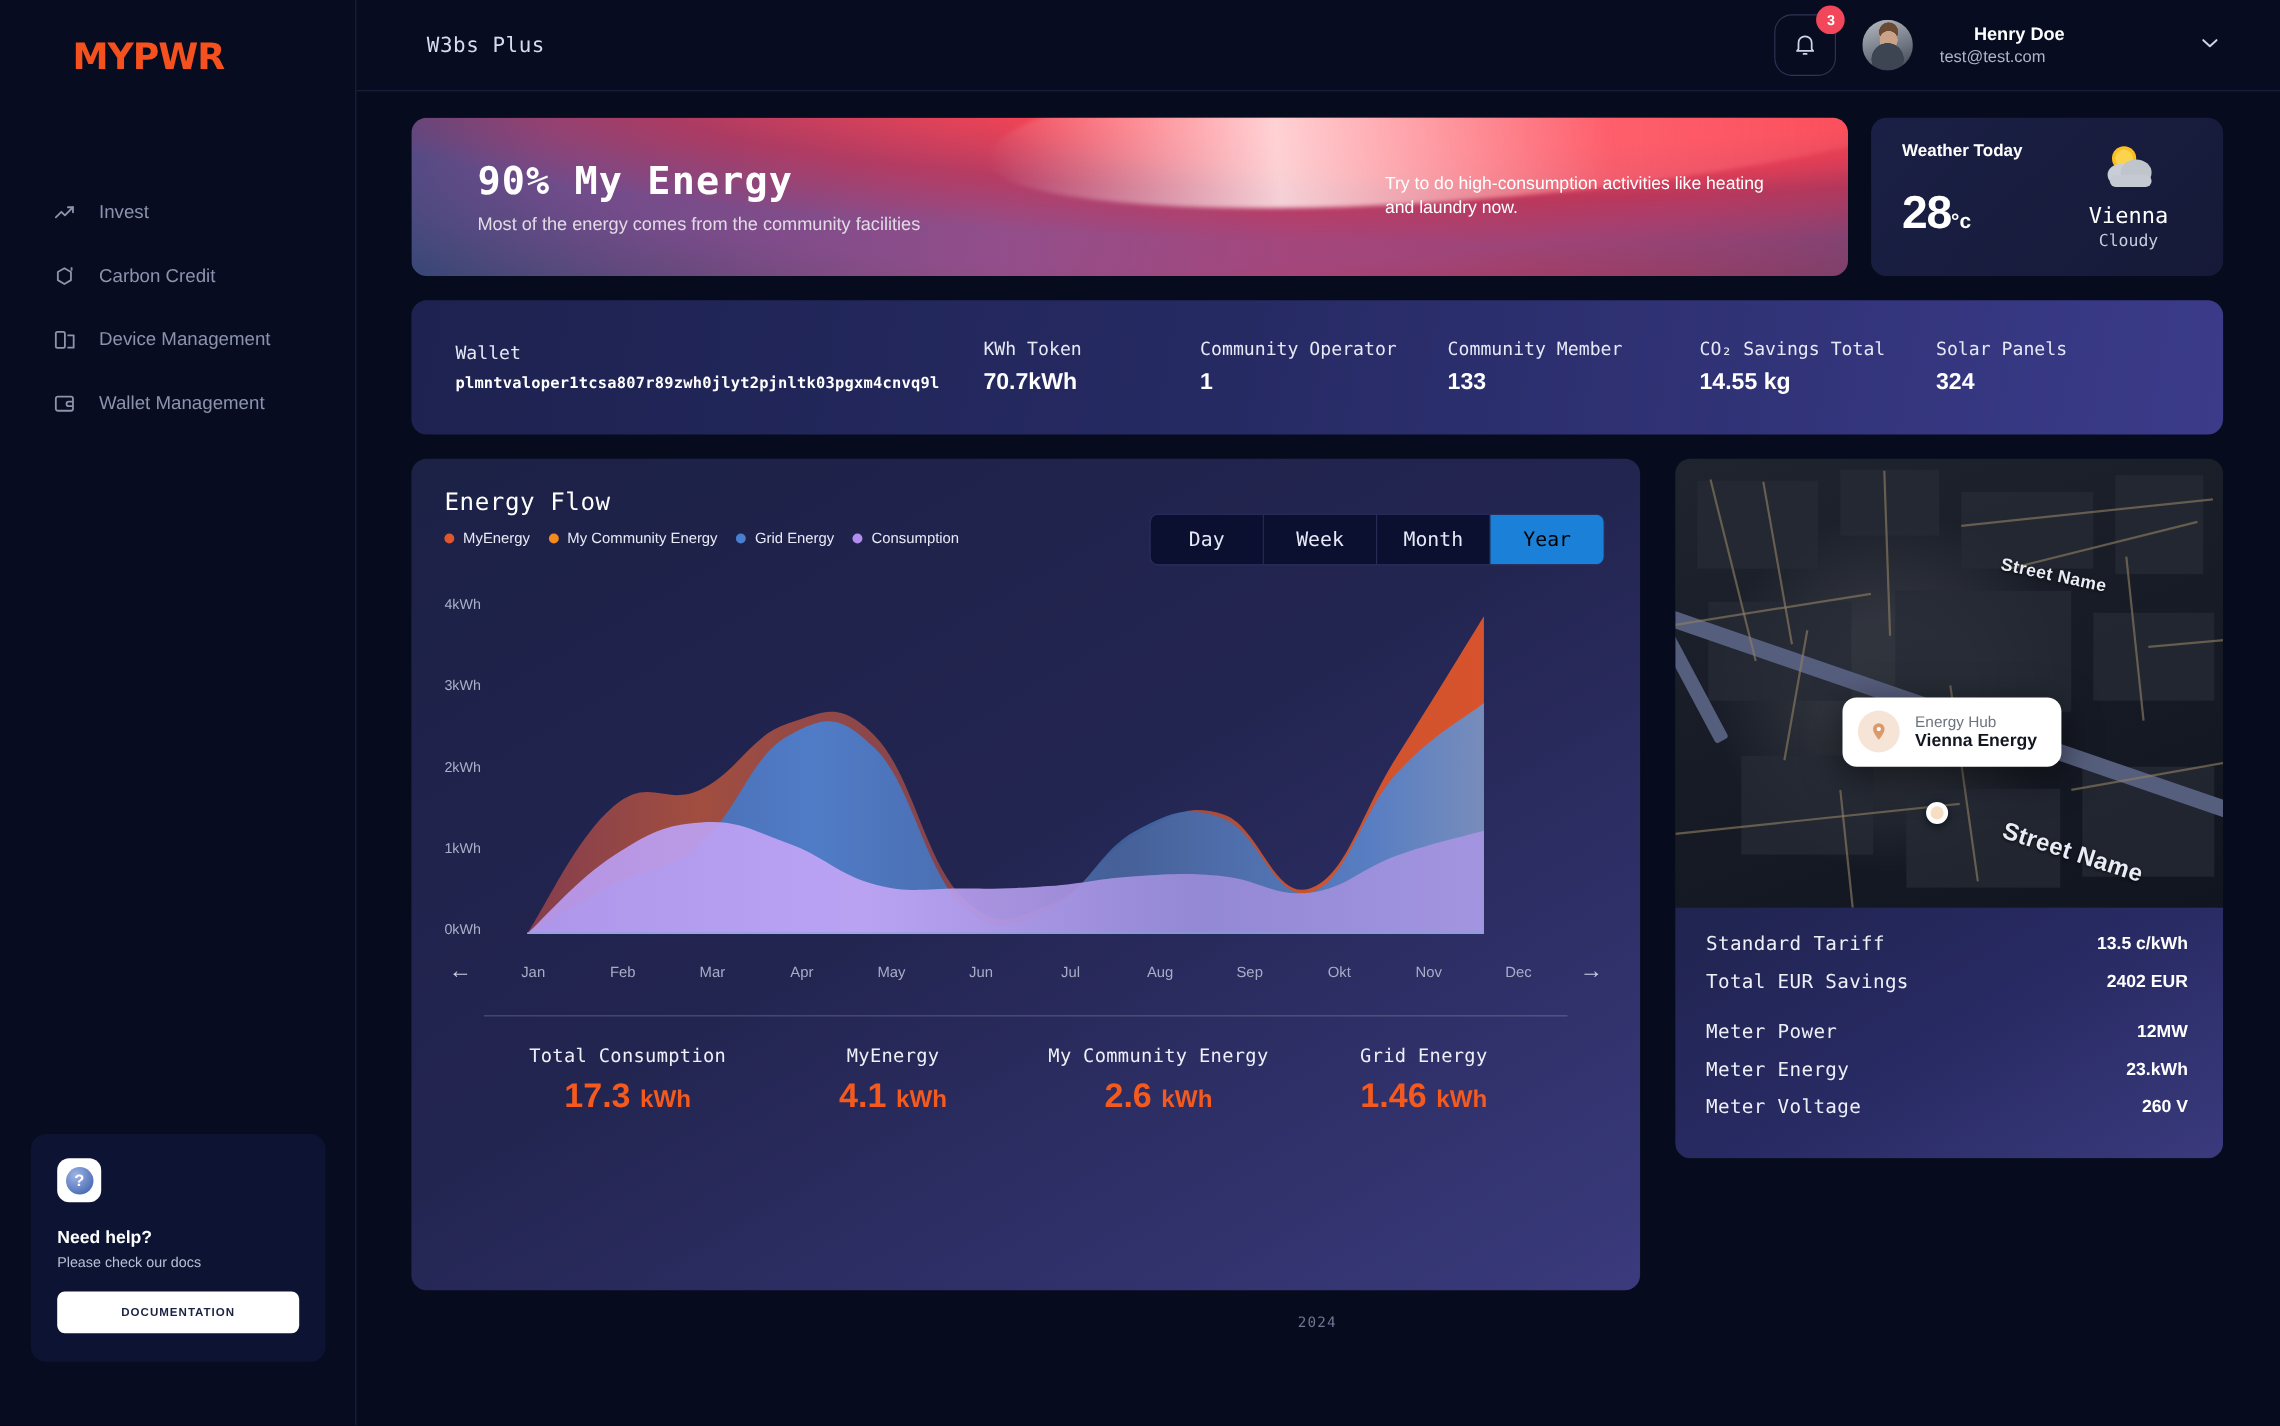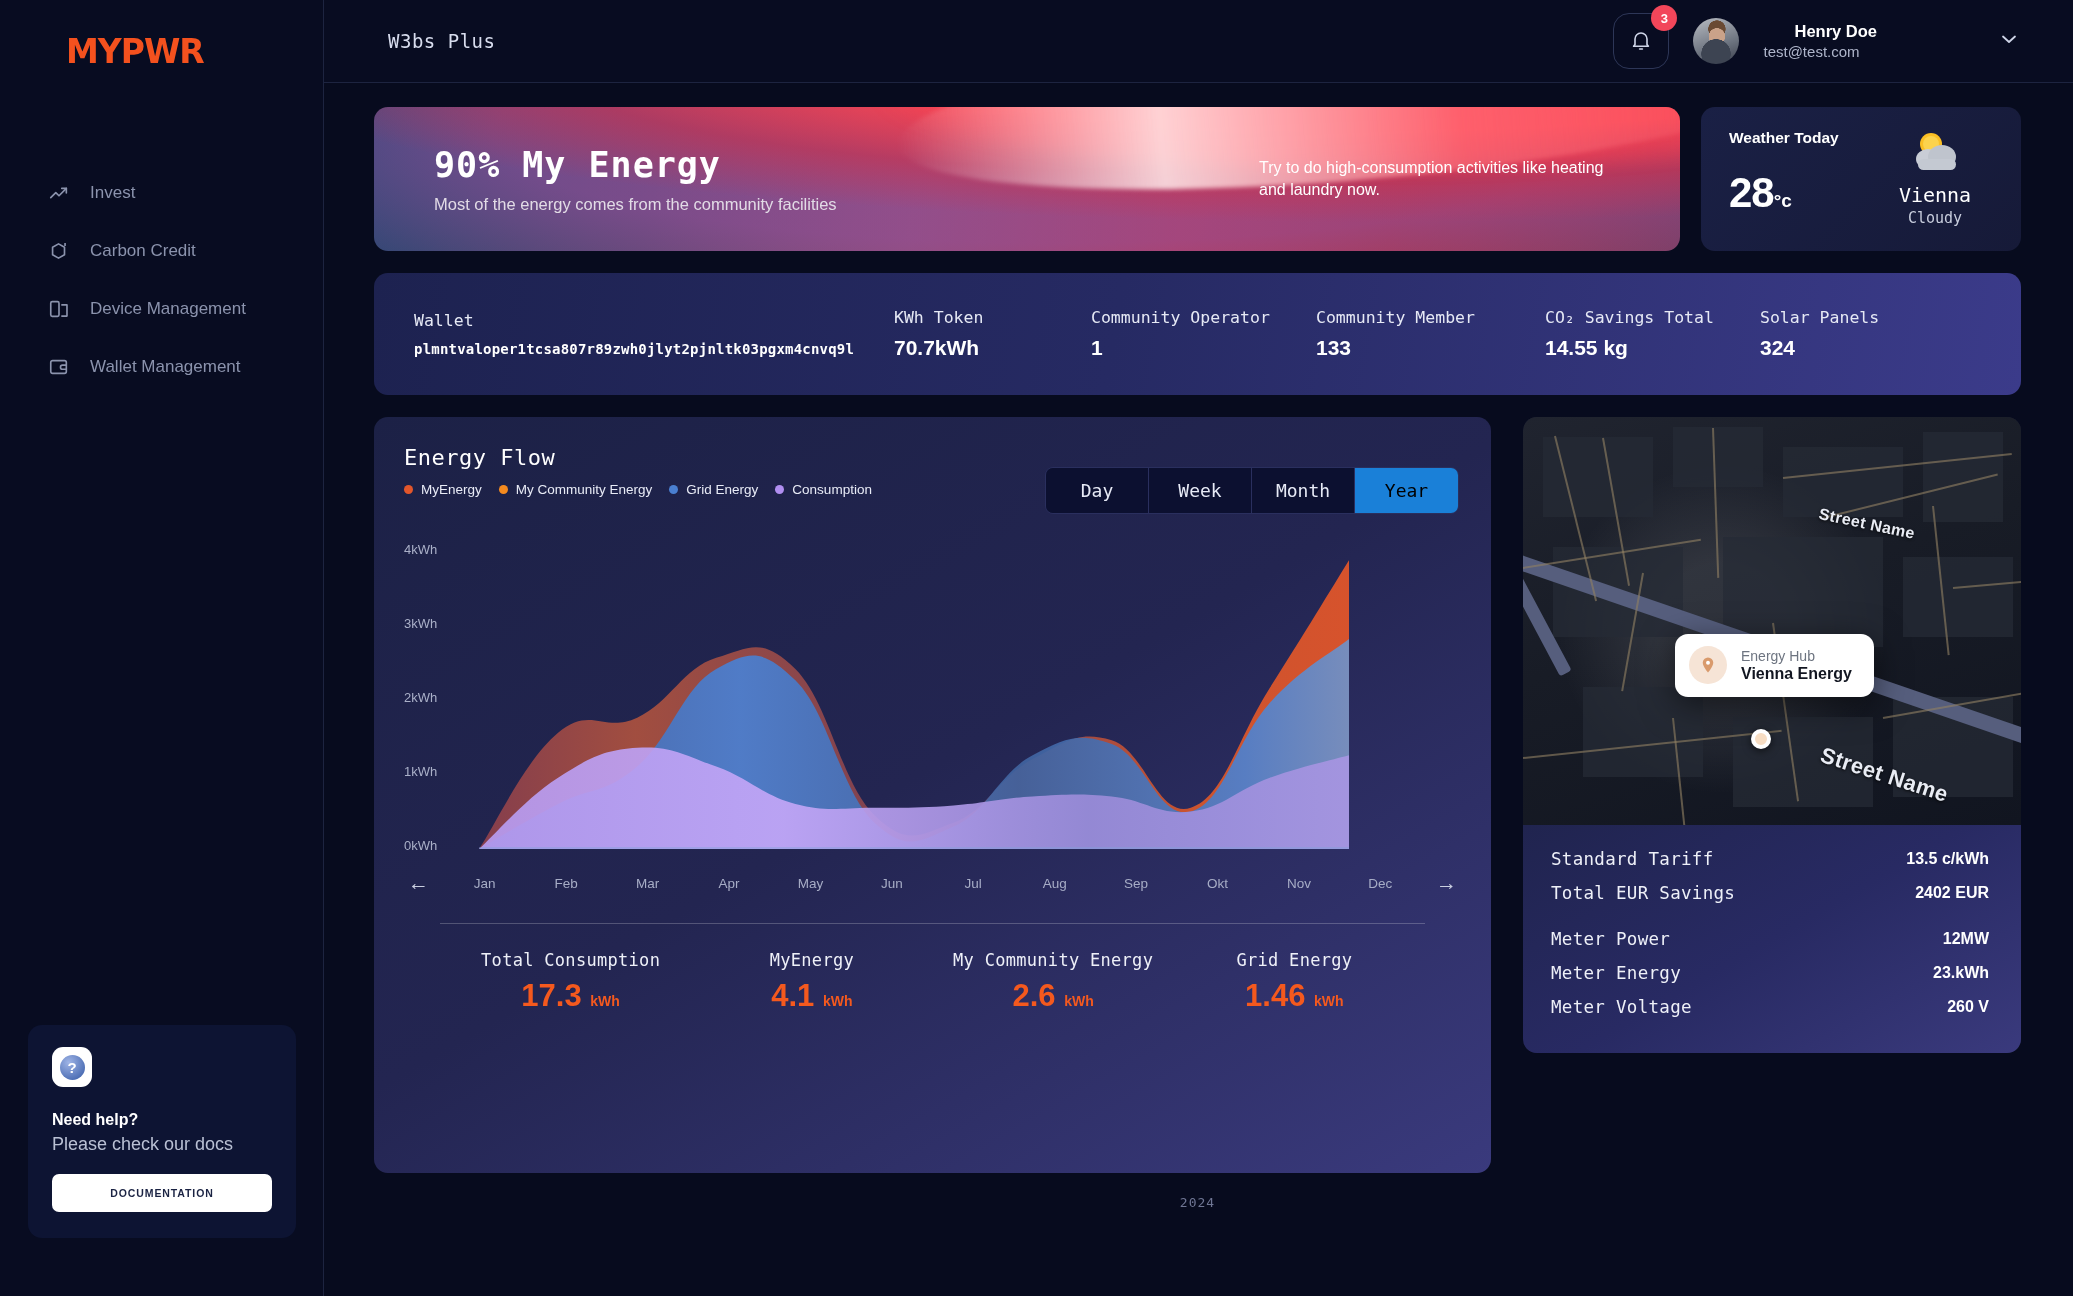--- a/index.html
+++ b/index.html
@@ -51,21 +51,21 @@
     width:40px; height:40px; border-radius:11px; background:#ffffff;
     display:flex; align-items:center; justify-content:center;
   }
   #help-icon .ball {
     width:25px;height:25px;border-radius:50%;
     background:radial-gradient(circle at 35% 30%, #9fb4e6, #4e6fb5 75%);
     color:#fff;font-size:15px;font-weight:bold;
     display:flex;align-items:center;justify-content:center;
   }
   #help-title { margin-top:24px; font-size:16px; font-weight:bold; }
-  #help-sub { margin-top:5px; font-size:18px; color:#b9c0d4; }
+  #help-sub { margin-top:5px; font-size:13px; color:#b9c0d4; }
   #doc-btn {
     margin-top:19px; width:100%; height:38px;
     background:#fff; color:#1b2343; border:none; border-radius:7px;
     font-size:10.5px; font-weight:bold; letter-spacing:.9px;
     font-family:"Liberation Sans", sans-serif; cursor:pointer;
   }
 
   
   #main { flex:1; display:flex; flex-direction:column; min-width:0; }
   #topbar {
@@ -191,21 +191,21 @@
   #months {
     margin-top:22px; display:flex; align-items:center; padding:0 4px;
   }
   .arrow { color:#c9cee0; font-size:21px; cursor:pointer; width:36px; }
   .month { flex:1; text-align:center; font-size:13.5px; color:#a7adc6; cursor:pointer; }
   #divider { margin:28px 36px 0 36px; height:1px; background:rgba(255,255,255,.22); }
   #totals { margin-top:26px; display:flex; padding:0 46px; }
   .total { flex:1; text-align:center; }
   .total-label { font-size:17px; color:#eef0f8; letter-spacing:.3px; }
   .total-value { margin-top:8px; color:#f4591e; font-weight:bold; font-size:31px; }
-  .total-value .u { font-size:14px; }
+  .total-value .u { font-size:22px; }
 
   
   #map-card {
     flex:0 0 498px; height:636px; border-radius:14px; overflow:hidden;
     background:#171b33; display:flex; flex-direction:column;
   }
   #map {
     height:408px; position:relative; overflow:hidden;
     background:
       radial-gradient(circle at 40% 52%, rgba(255,255,255,.10) 0 18%, transparent 45%),

